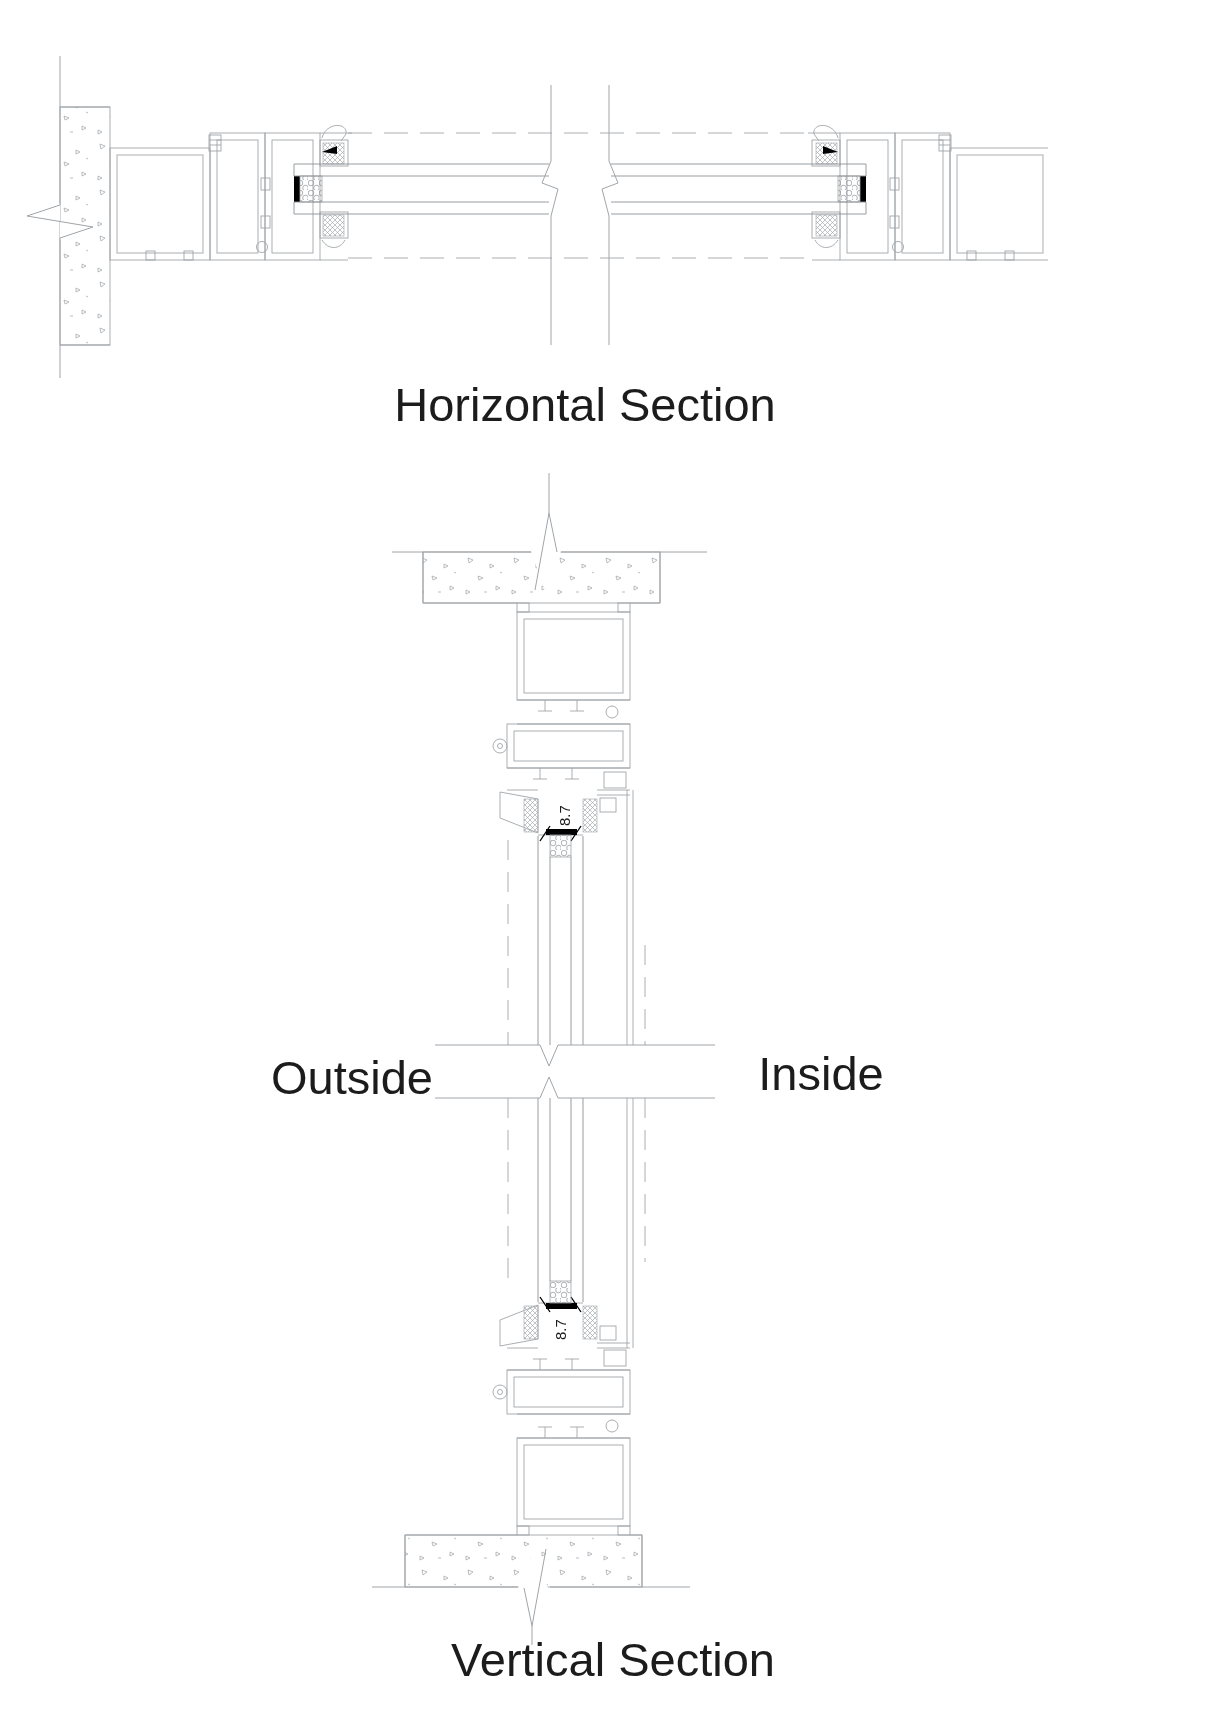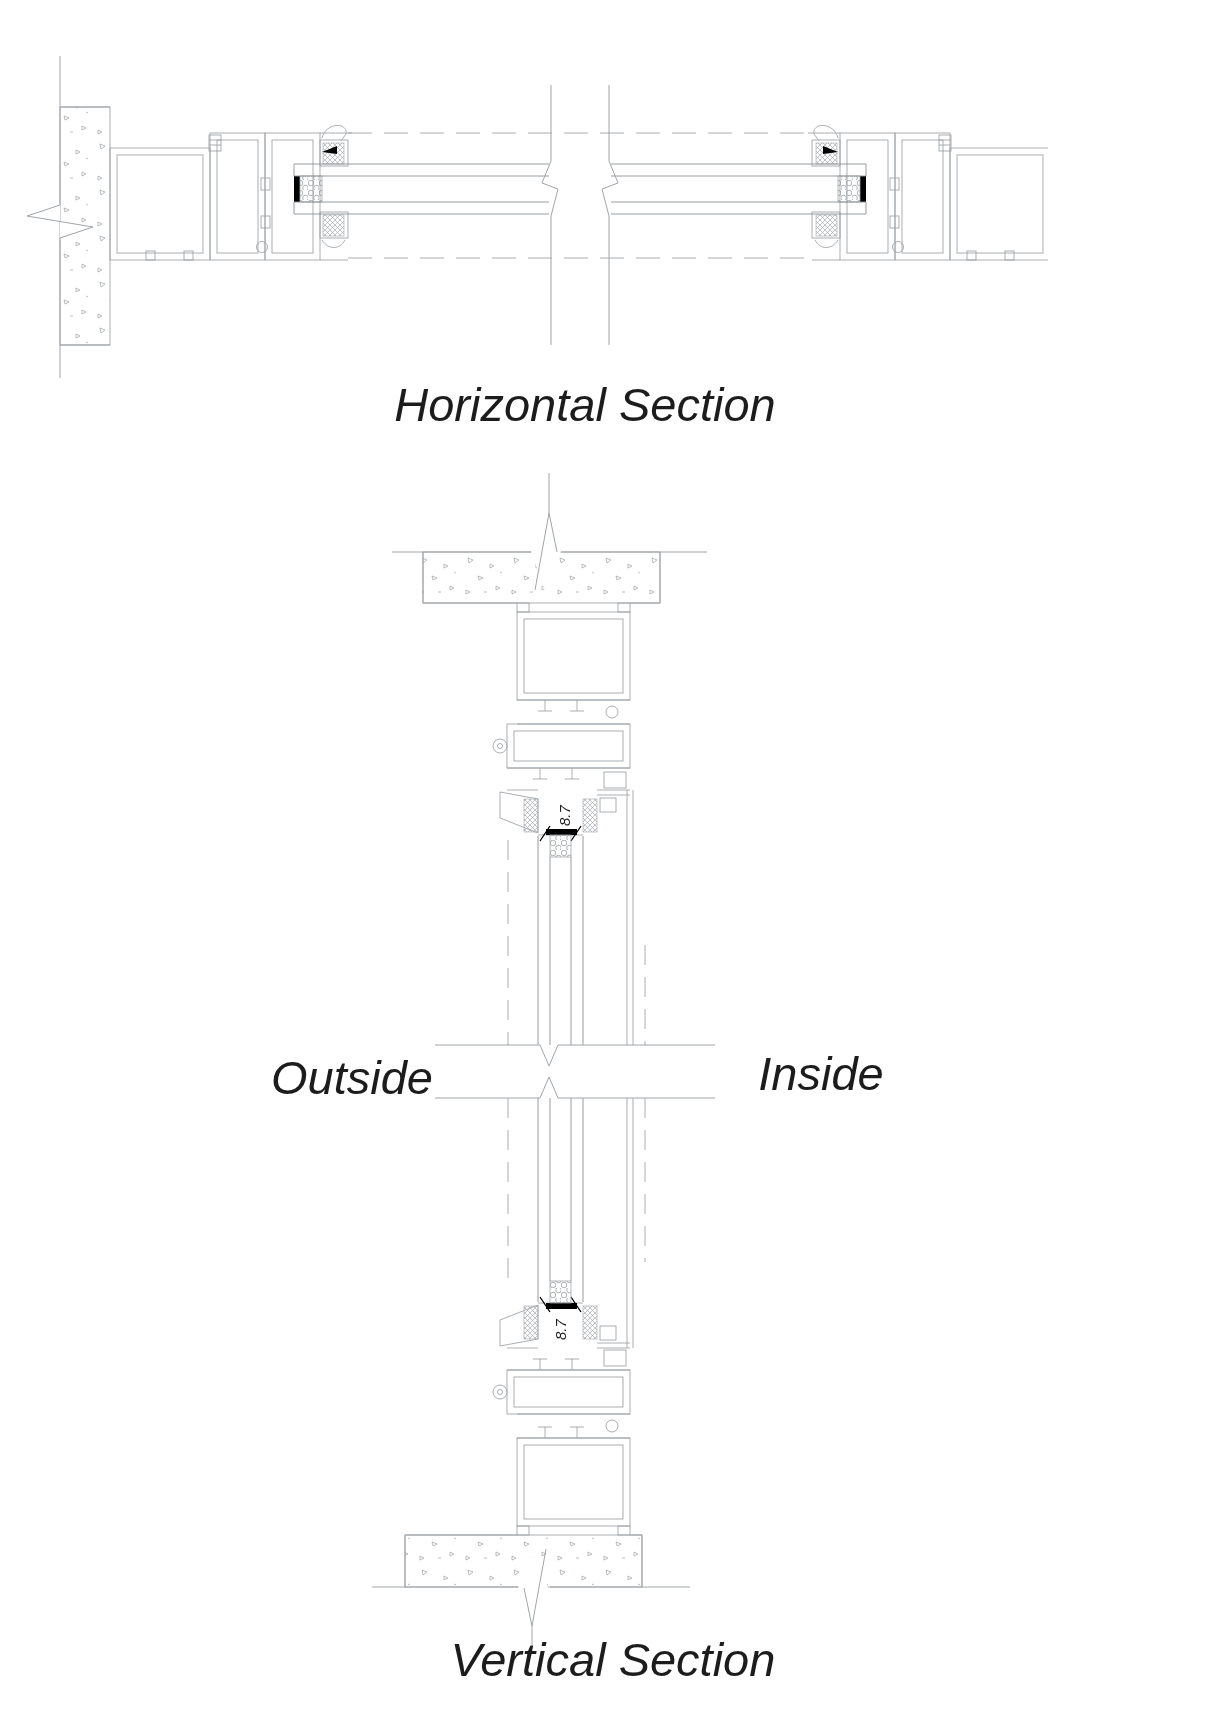--- a/index.html
+++ b/index.html
@@ -1,19 +1,19 @@
 <!DOCTYPE html>
 <html style="--line: #a0a5a9; --line2: #8d9296; --text: #1c1c1c; --seal: #000000; --background: #ffffff;"><head>
 <meta charset="utf-8">
 <style>
   :root{
     --line:#a0a5a9; --line2:#8d9296; --text:#1c1c1c; --seal:#000000; --background:#ffffff;
   }
   html,body{margin:0;padding:0;background:var(--background);}
-  .canvas{position:relative;width:1048px;height:1721px;background:var(--background);overflow:hidden;font-style:italic;}
+  .canvas{position:relative;width:1048px;height:1721px;background:var(--background);overflow:hidden;}
   svg{display:block;}
   .ln   {stroke:var(--line);  fill:none; stroke-width:1;}
   .ln-f {stroke:var(--line);  fill:none; stroke-width:.9;}
   .ln-g {stroke:var(--line2); fill:none; stroke-width:.9;}
   .hatch{fill:url(#concrete); stroke:var(--line); stroke-width:.9;}
   .gask {fill:url(#gasket);   stroke:var(--line); stroke-width:.6;}
   .spcr {fill:url(#spacer);   stroke:var(--line); stroke-width:.8;}
   .dashv{stroke:var(--line); fill:none; stroke-width:.9; stroke-dasharray:20 12;}
   .dashh{stroke:var(--line); fill:none; stroke-width:.9; stroke-dasharray:24 12;}
   .seal {fill:var(--seal); stroke:none;}

